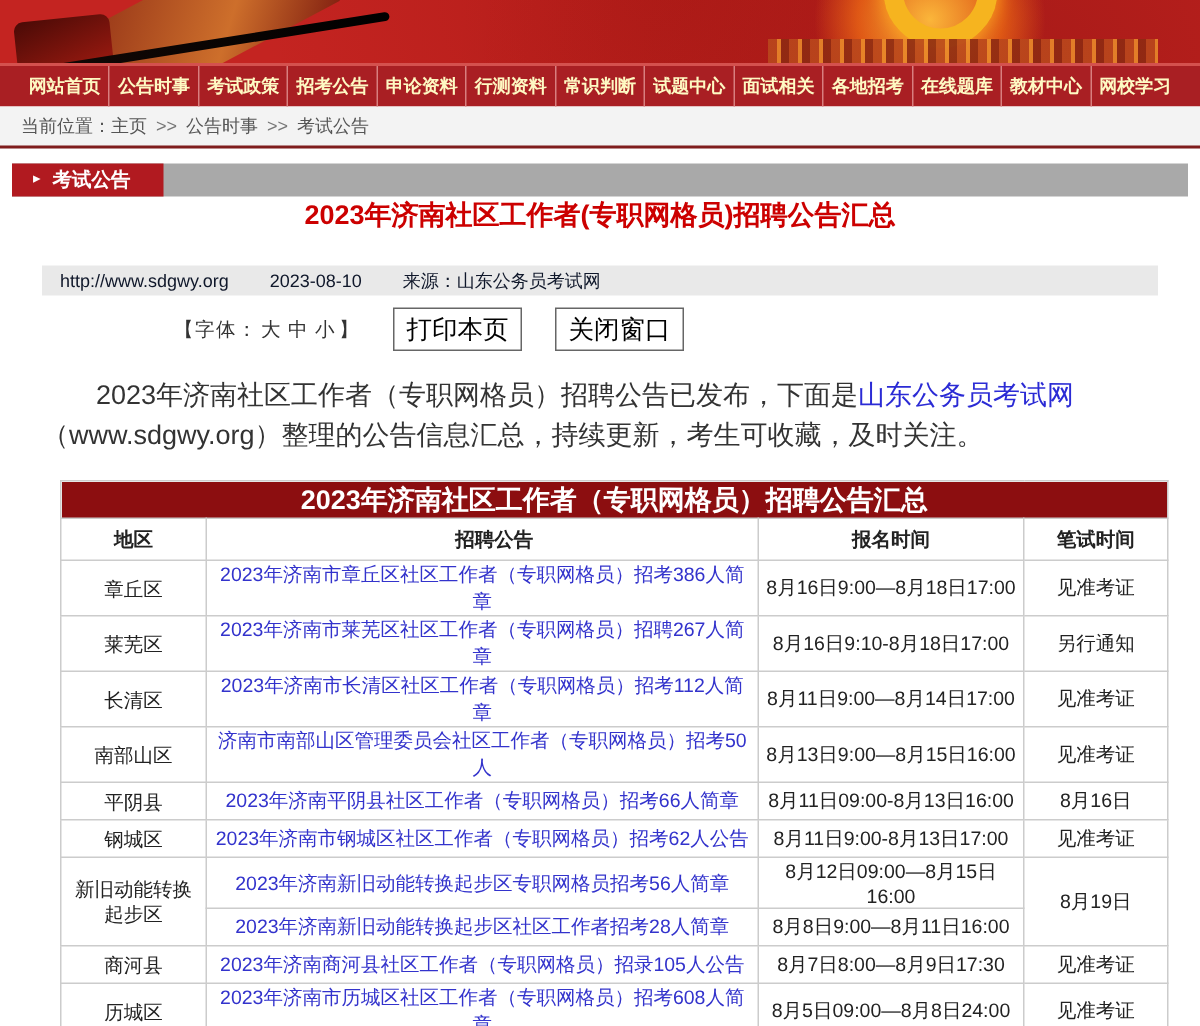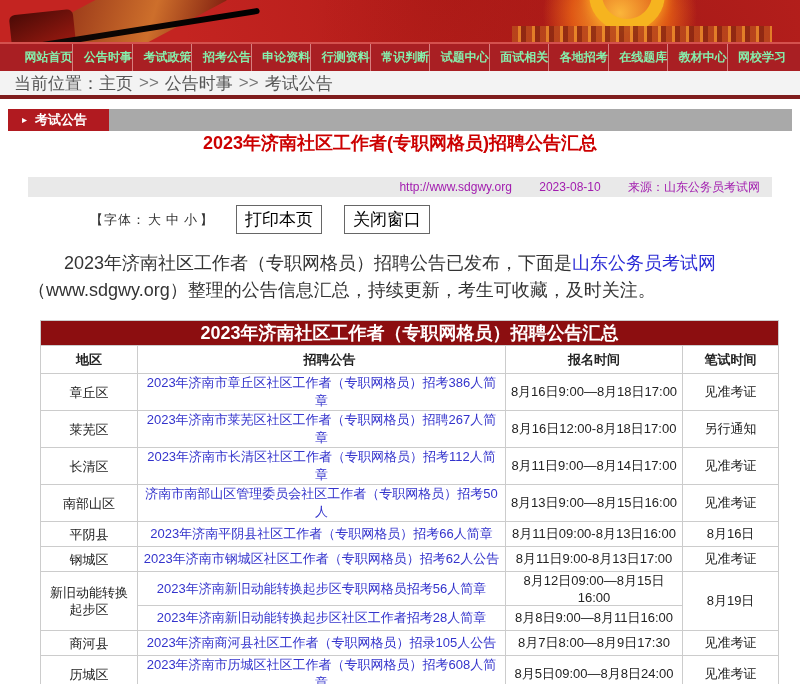--- a/index.html
+++ b/index.html
@@ -21,45 +21,45 @@
   .art-ink { position:absolute; left: 12px; top: 12px; width: 64px; height: 66px; border-radius: 6px;
              transform: rotate(-6deg); background: linear-gradient(160deg,#4a0a06,#91180f 55%,#2c0502); }
   .art-brush { position:absolute; left: 26px; top: 26px; width: 235px; height: 6px; transform: rotate(-9deg);
                background: linear-gradient(to right,#b02218 0 14px,#120805 14px,#000 100%); border-radius: 3px; }
   .banner-title { position: relative; z-index: 2; text-align: center; padding-top: 11px;
                   color: #eec24a; font-size: 17px; font-weight: bold; letter-spacing: 4px; }
 
   
   .nav { height: 29px; background: #a91f23; border-top: 2px solid #d4514e;
          display: flex; align-items: center; padding: 0 14px; }
-  .nav-item { flex: 1; text-align: right; color: #86efac; font-size: 12px; font-weight: bold;
+  .nav-item { flex: 1; text-align: center; color: #fef9c3; font-size: 12px; font-weight: bold;
               text-decoration: none; line-height: 27px; white-space: nowrap; }
   .nav-item + .nav-item { border-left: 1px solid #d87f7f; }
 
   
-  .crumbbar { height: 28px; background: #f3f3f3; border-bottom: 4px solid #7f1d1d;
-              display: flex; align-items: center; padding: 0 14px; font-size: 17px; color: #555; }
+  .crumbbar { height: 28px; background: #f3f3f3; border-bottom: 2px solid #7f1d1d;
+              display: flex; align-items: center; padding: 0 14px; font-size: 12px; color: #555; }
   .crumbbar a { color: #555; text-decoration: none; }
   .crumb-sep { margin: 0 6px; color: #777; }
 
   
   .section-bar { height: 22px; background: #a9a9a9; margin: 10px 8px 0 8px; display: flex; }
   .section-tab { background: #b11a20; color: #fff; font-size: 13px; font-weight: bold;
                  padding: 0 22px 0 14px; line-height: 22px; display: flex; align-items: center; cursor: pointer; }
   .tab-arrow { font-size: 10px; margin-right: 8px; }
 
   
   .art-title { text-align: center; color: #c00; font-size: 18px; font-weight: bold; }
   .meta { margin: 22px 28px 0 28px; height: 20px; line-height: 20px; background: #e9e9e9;
-          text-align: right; font-size: 12px; color: #a21caf; }
+          text-align: left; font-size: 12px; color: #0f172a; }
   .meta span { margin: 0 12px; }
 
   
   .toolbar { margin: 8px 12px 0 12px; display: flex; align-items: center; font-size: 13px; color: #333; }
-  .font-ctl { margin-left: 78px; letter-spacing: 1px; }
+  .font-ctl { margin-left: 104px; letter-spacing: 1px; }
   .font-ctl a { color: #333; text-decoration: none; margin: 0 2px; }
   .tb-btn { margin-left: 22px; font-size: 17px; background: #fff; border: 1px solid #666;
             padding: 2px 8px; cursor: pointer; color: #000; font-family: inherit; }
   .share { margin-left: auto; display: flex; align-items: center; }
   .share-label { font-size: 12px; color: #999; margin-right: 6px; }
   .s-icon { width: 16px; height: 16px; border-radius: 3px; margin: 0 2px; display: inline-flex;
             align-items: center; justify-content: center; font-size: 10px; cursor: pointer; }
   .s-qzone { background: linear-gradient(#ffd34e,#f7a418); color: #2a52a0; }
   .s-weibo { background: #e6162d; color: #fff; }
   .s-tieba { background: #fff; border: 1px solid #8fb8dd; }
@@ -166,21 +166,21 @@
 
     <tr>
       <td class="area-cell">章丘区</td>
       <td class="ann-cell"><a href="#">2023年济南市章丘区社区工作者（专职网格员）招考386人简章</a></td>
       <td>8月16日9:00—8月18日17:00</td>
       <td>见准考证</td>
     </tr>
     <tr>
       <td class="area-cell">莱芜区</td>
       <td class="ann-cell"><a href="#">2023年济南市莱芜区社区工作者（专职网格员）招聘267人简章</a></td>
-      <td>8月16日12:00-8月18日17:00</td>
+      <td>8月16日9:10-8月18日17:00</td>
       <td>另行通知</td>
     </tr>
     <tr>
       <td class="area-cell">长清区</td>
       <td class="ann-cell"><a href="#">2023年济南市长清区社区工作者（专职网格员）招考112人简章</a></td>
       <td>8月11日9:00—8月14日17:00</td>
       <td>见准考证</td>
     </tr>
     <tr>
       <td class="area-cell">南部山区</td>

